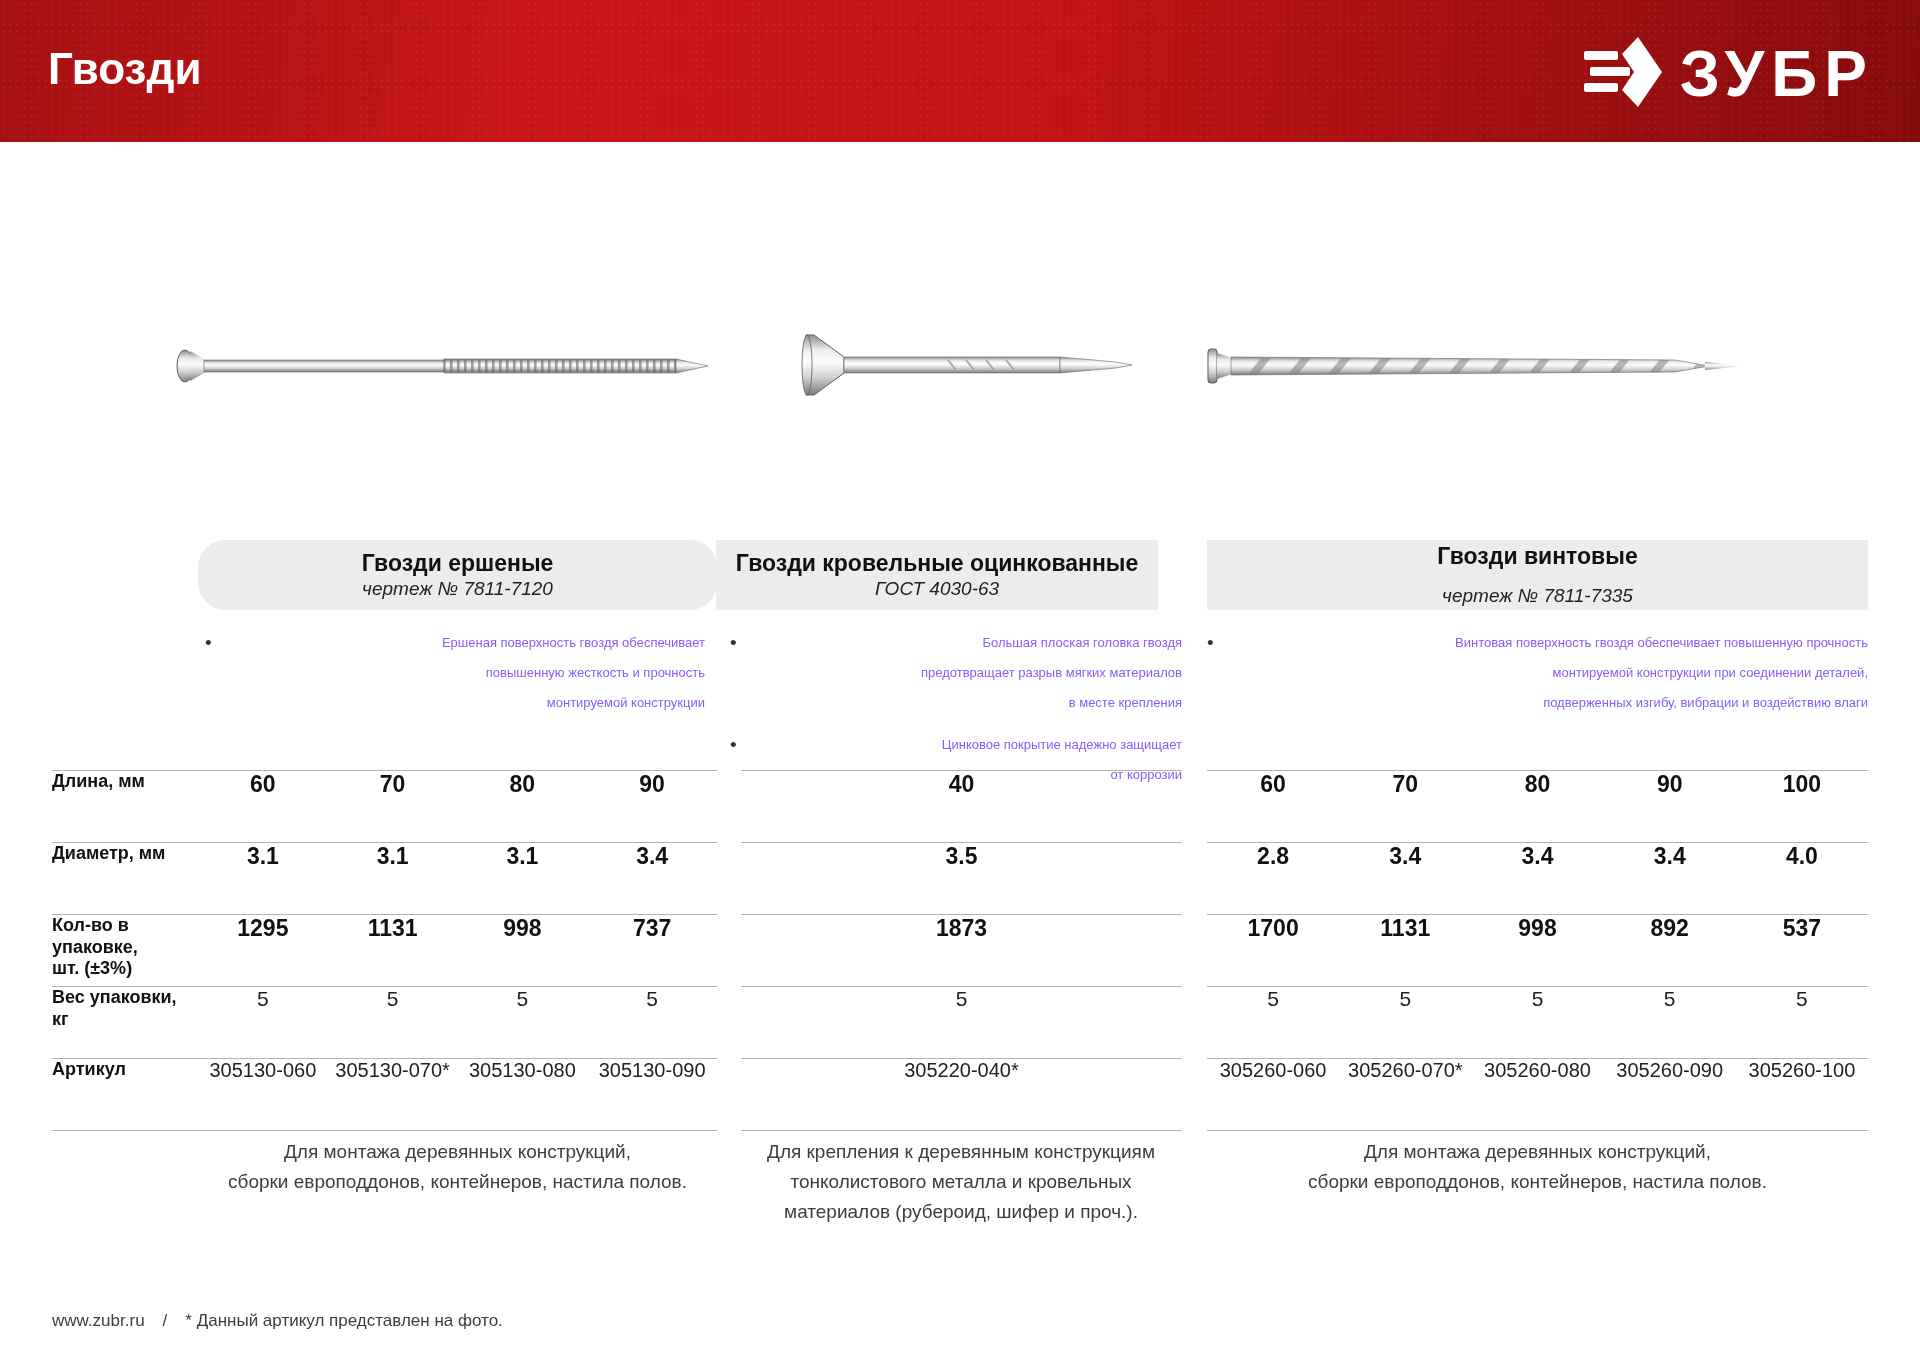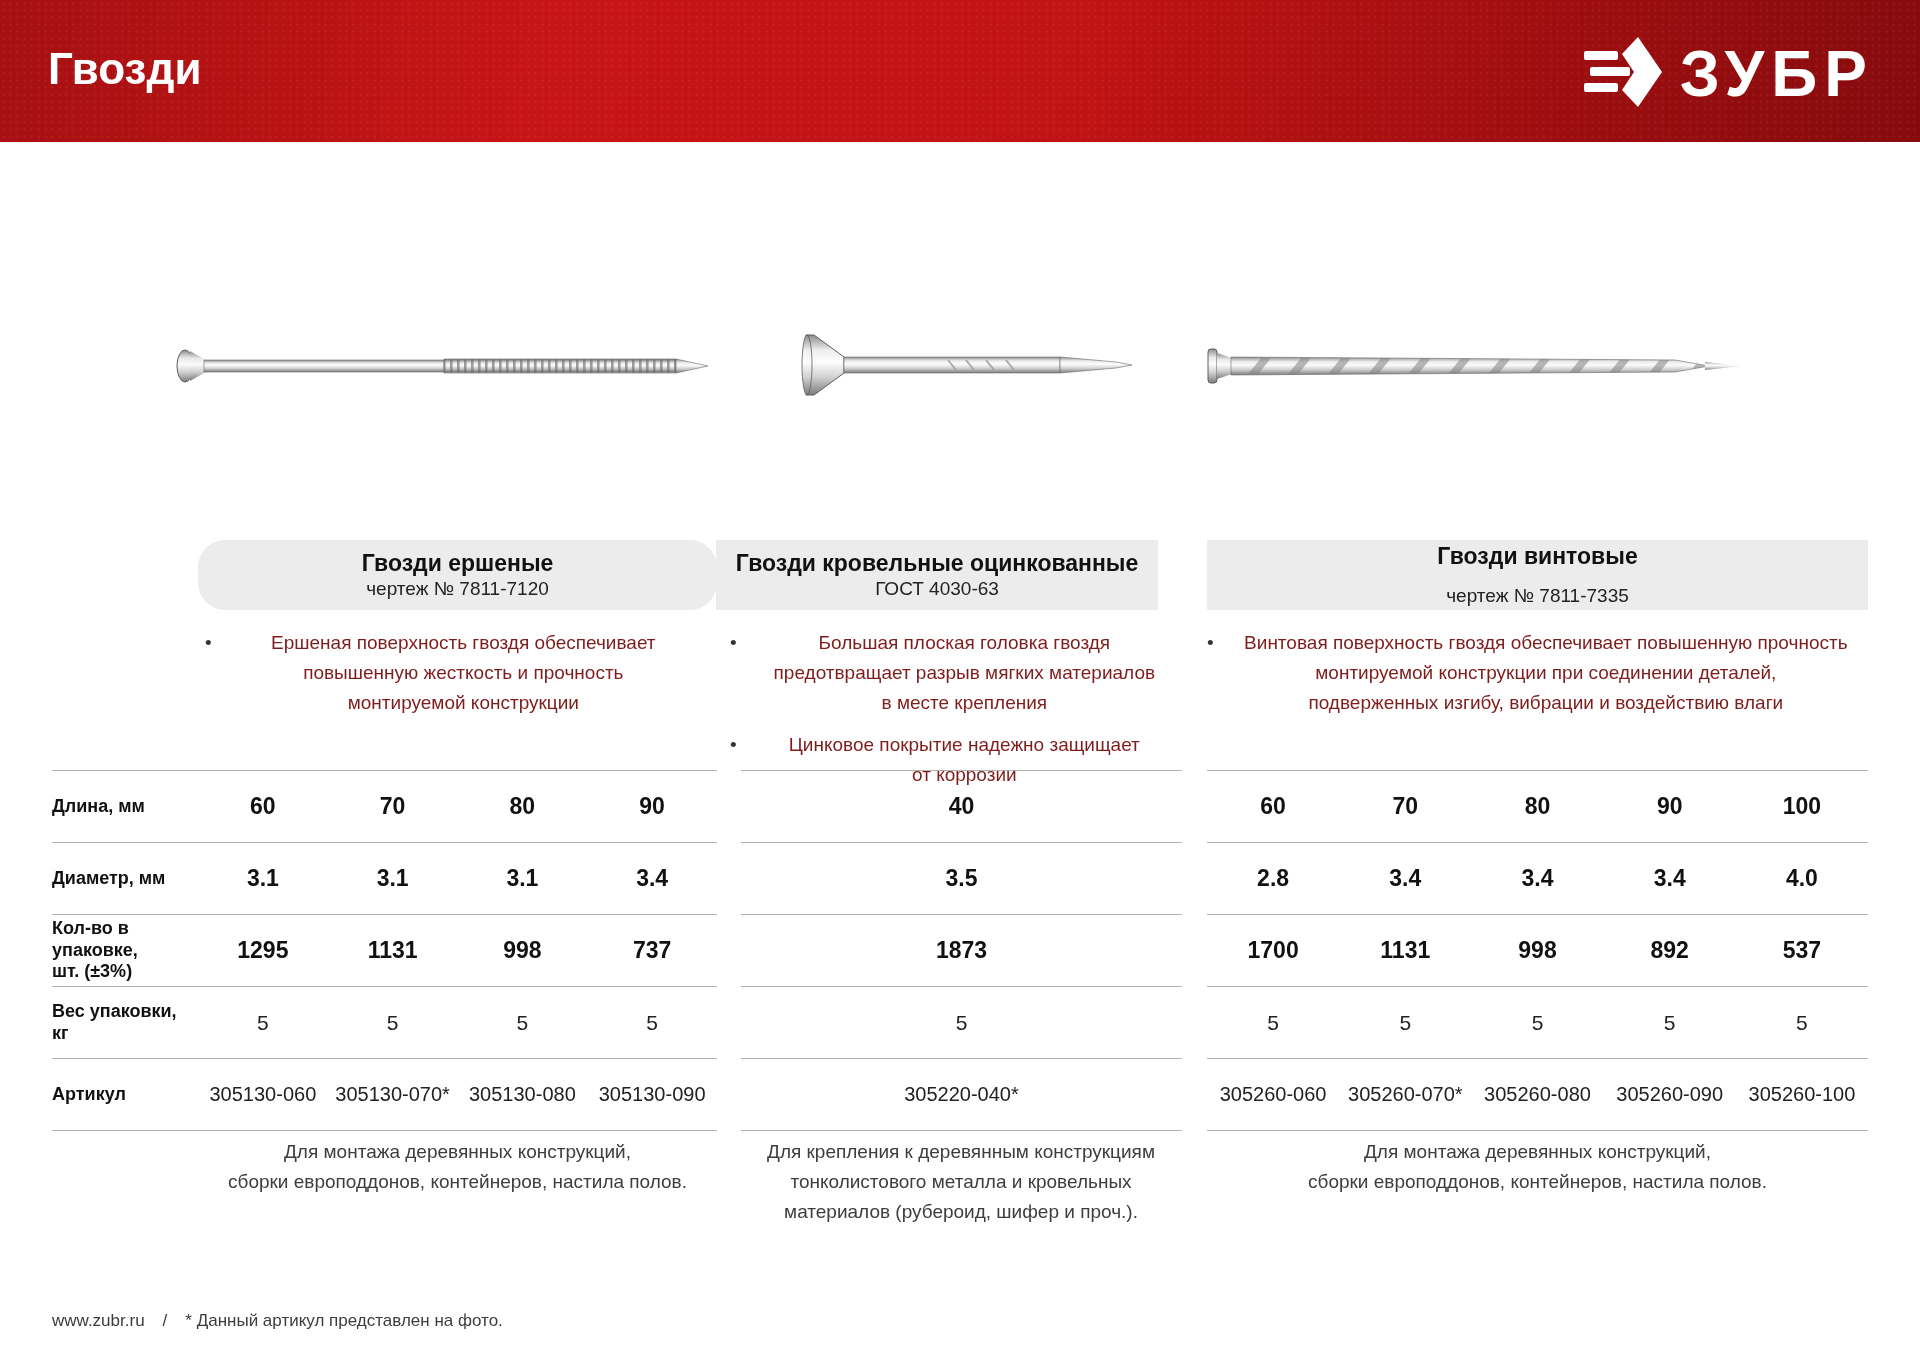--- a/index.html
+++ b/index.html
@@ -22,37 +22,37 @@
   .nail2{left:800px;top:332px;}
   .nail3{left:1205px;top:338px;}
 
   
   .pbox{position:absolute;top:540px;height:70px;background:#ececec;display:flex;flex-direction:column;
         justify-content:center;align-items:center;}
   .b1{left:198px;width:519px;border-radius:27px;}
   .b2{left:716px;width:442px;}
   .b3{left:1207px;width:661px;gap:14px;}
   .ptitle{font-size:23px;font-weight:bold;color:#111;line-height:1.25;}
-  .psub{font-size:19px;color:#222;line-height:1.2;}
+  .psub{font-size:19px;color:#222;line-height:1.2;font-style:italic;}
 
   
   .bullets{position:absolute;top:628px;display:flex;flex-direction:column;gap:12px;}
   .bl1{left:205px;width:500px;}
   .bl2{left:730px;width:452px;}
   .bl3{left:1207px;width:661px;}
   .bullet{display:flex;align-items:flex-start;}
   .dot{font-size:19px;color:#333;line-height:30px;margin-right:10px;}
-  .btext{flex:1;text-align:center;font-size:19px;color:#7f1d1d;line-height:30px;white-space:pre-line;}
+  .btext{flex:1;text-align:right;font-size:13px;color:#8b5cf6;line-height:30px;white-space:pre-line;}
 
   
   .spec-table{position:absolute;top:770px;border-top:1px solid #b3b3b3;}
   .t1{left:52px;width:665px;}
   .t2{left:741px;width:441px;}
   .t3{left:1207px;width:661px;}
-  .trow{display:flex;align-items:center;height:71px;border-bottom:1px solid #b3b3b3;}
+  .trow{display:flex;align-items:flex-start;height:71px;border-bottom:1px solid #b3b3b3;}
   .tlabel{width:146px;font-weight:bold;font-size:18px;color:#111;line-height:1.2;white-space:pre-line;}
   .tcell{flex:1;text-align:center;}
   .v-big{font-size:23px;font-weight:bold;color:#111;}
   .v-mid{font-size:21px;color:#222;}
   .v-art{font-size:20px;color:#222;}
 
   
   .usage{position:absolute;top:1137px;text-align:center;font-size:19px;color:#3d3d3d;
          line-height:30px;white-space:pre-line;}
   .u1{left:198px;width:519px;}

